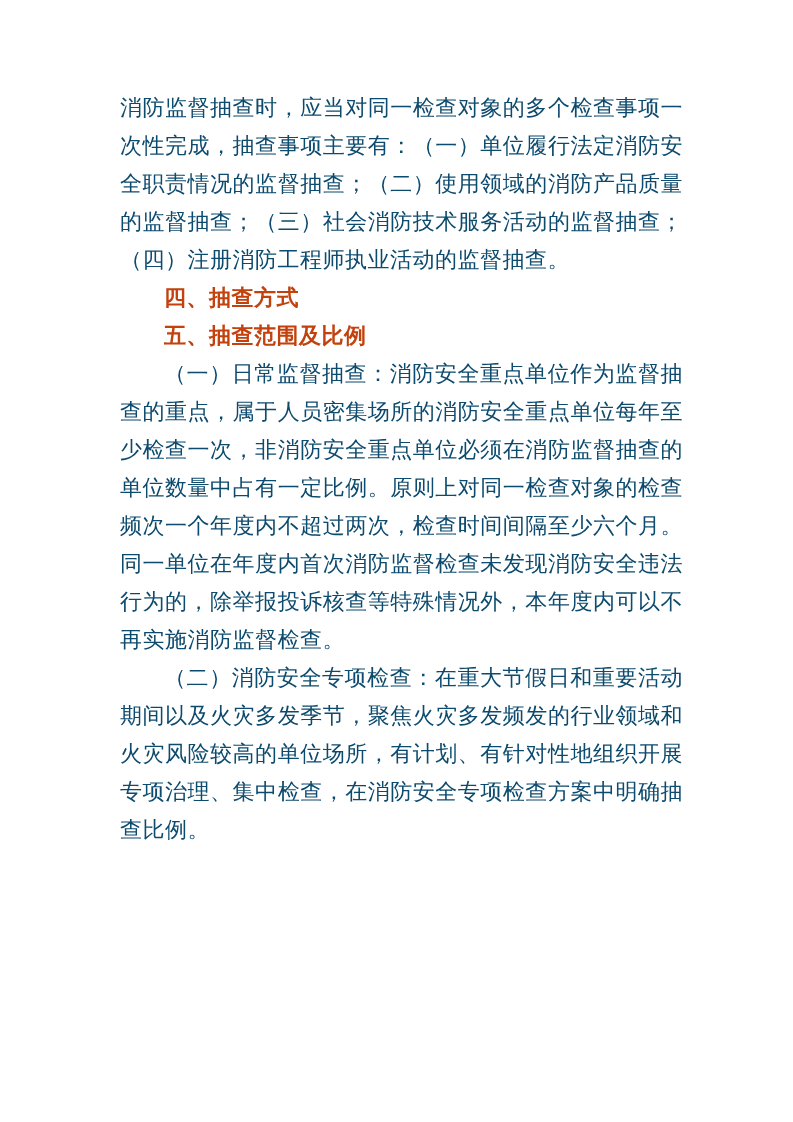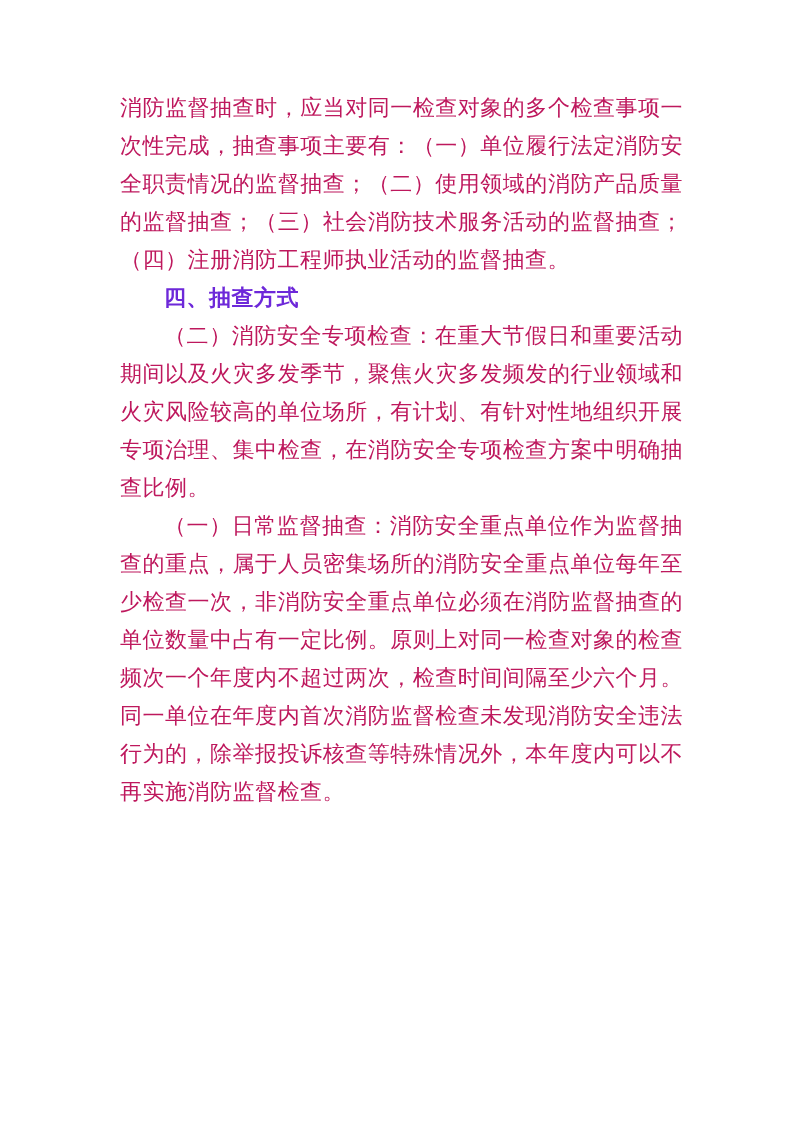--- a/index.html
+++ b/index.html
@@ -20,42 +20,43 @@
     box-sizing: border-box;
   }
   .content {
     box-sizing: border-box;
     padding: 89px 110px 0 120px;
   }
   .para, .heading {
     margin: 0;
     font-size: 22px;
     line-height: 38px;
-    color: #be185d;
+    color: #0c4a6e;
     letter-spacing: 0.5px;
   }
   .para {
     font-family: "Liberation Serif", "DejaVu Serif", serif;
     text-align: justify;
     text-indent: 2em;
   }
   .para.no-indent {
     text-indent: 0;
   }
   .heading {
     font-family: "Liberation Sans", "DejaVu Sans", sans-serif;
     font-weight: bold;
     text-indent: 2em;
     text-align: left;
-    color: #6d28d9;
+    color: #c2410c;
   }
 </style>
 </head>
 <body>
 
 <div class="page">
   <div class="content">
     <p class="para no-indent">消防监督抽查时，应当对同一检查对象的多个检查事项一次性完成，抽查事项主要有：（一）单位履行法定消防安全职责情况的监督抽查；（二）使用领域的消防产品质量的监督抽查；（三）社会消防技术服务活动的监督抽查；（四）注册消防工程师执业活动的监督抽查。</p>
     <p class="heading">四、抽查方式</p>
+    <p class="heading">五、抽查范围及比例</p>
+    <p class="para">（一）日常监督抽查：消防安全重点单位作为监督抽查的重点，属于人员密集场所的消防安全重点单位每年至少检查一次，非消防安全重点单位必须在消防监督抽查的单位数量中占有一定比例。原则上对同一检查对象的检查频次一个年度内不超过两次，检查时间间隔至少六个月。同一单位在年度内首次消防监督检查未发现消防安全违法行为的，除举报投诉核查等特殊情况外，本年度内可以不再实施消防监督检查。</p>
     <p class="para">（二）消防安全专项检查：在重大节假日和重要活动期间以及火灾多发季节，聚焦火灾多发频发的行业领域和火灾风险较高的单位场所，有计划、有针对性地组织开展专项治理、集中检查，在消防安全专项检查方案中明确抽查比例。</p>
-    <p class="para">（一）日常监督抽查：消防安全重点单位作为监督抽查的重点，属于人员密集场所的消防安全重点单位每年至少检查一次，非消防安全重点单位必须在消防监督抽查的单位数量中占有一定比例。原则上对同一检查对象的检查频次一个年度内不超过两次，检查时间间隔至少六个月。同一单位在年度内首次消防监督检查未发现消防安全违法行为的，除举报投诉核查等特殊情况外，本年度内可以不再实施消防监督检查。</p>
   </div>
 </div>
 
 </body></html>

